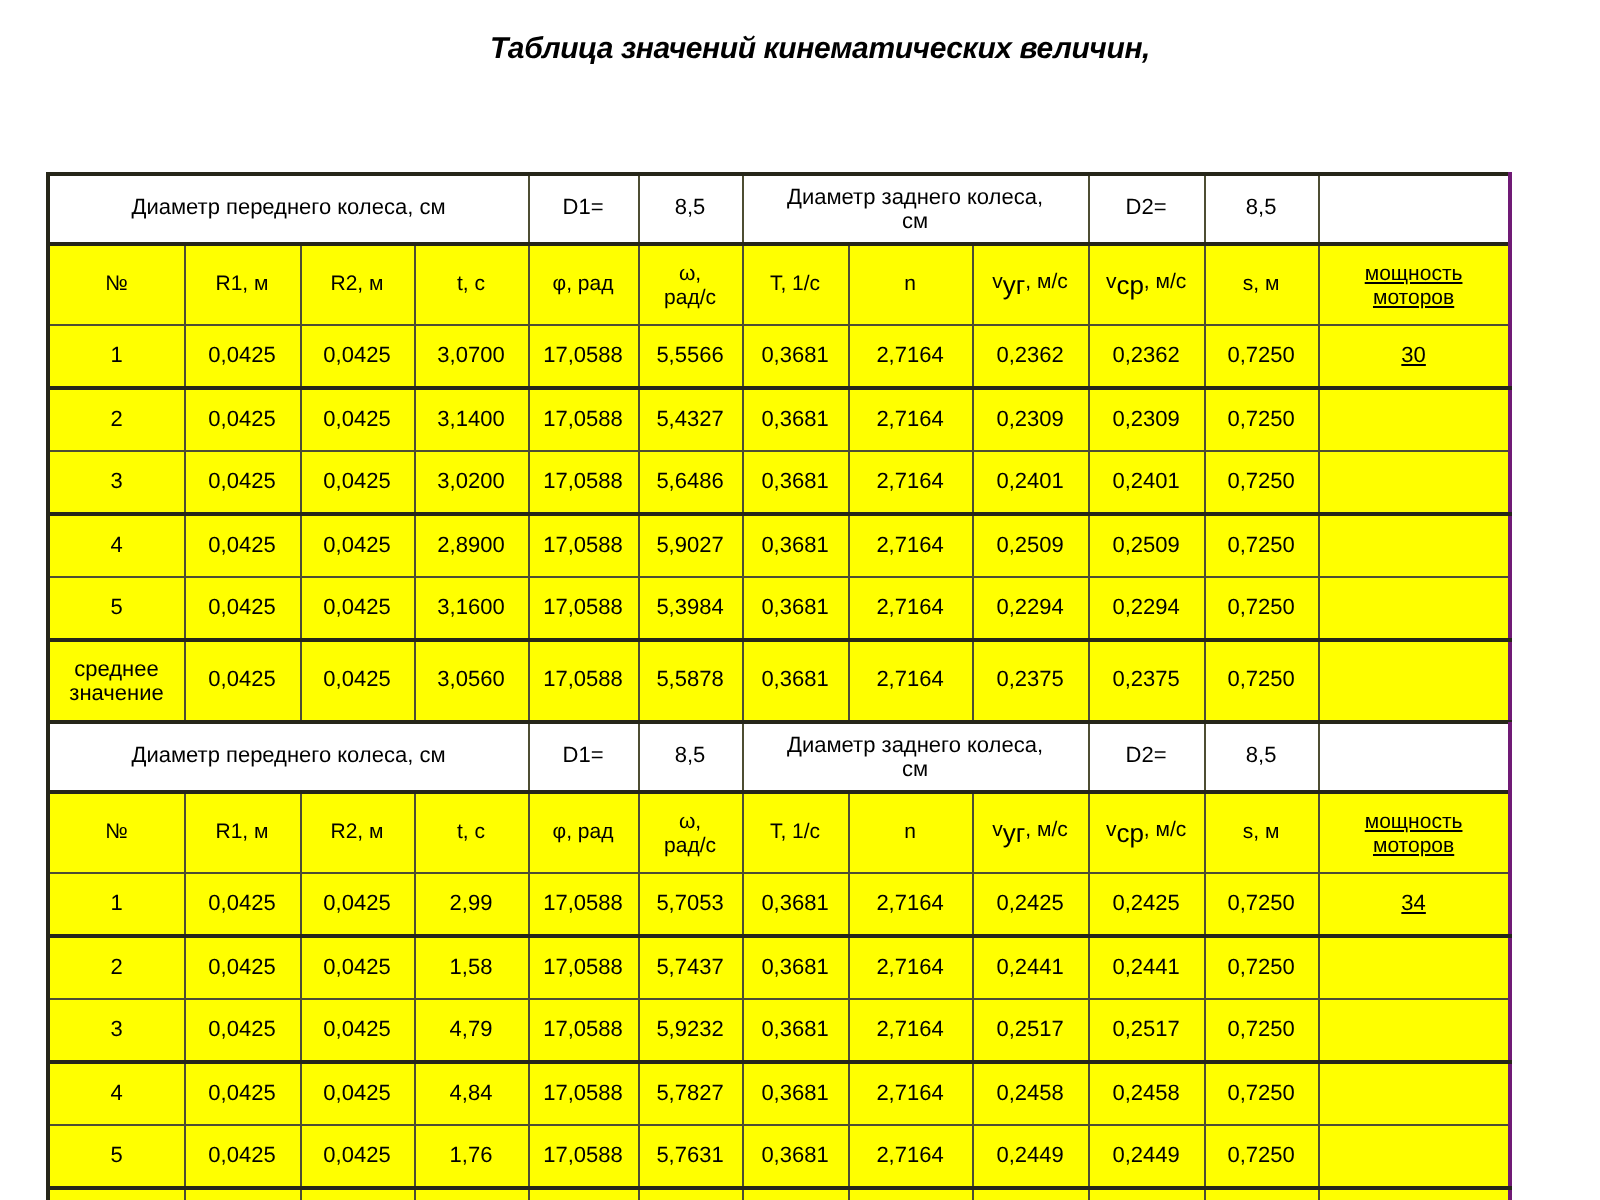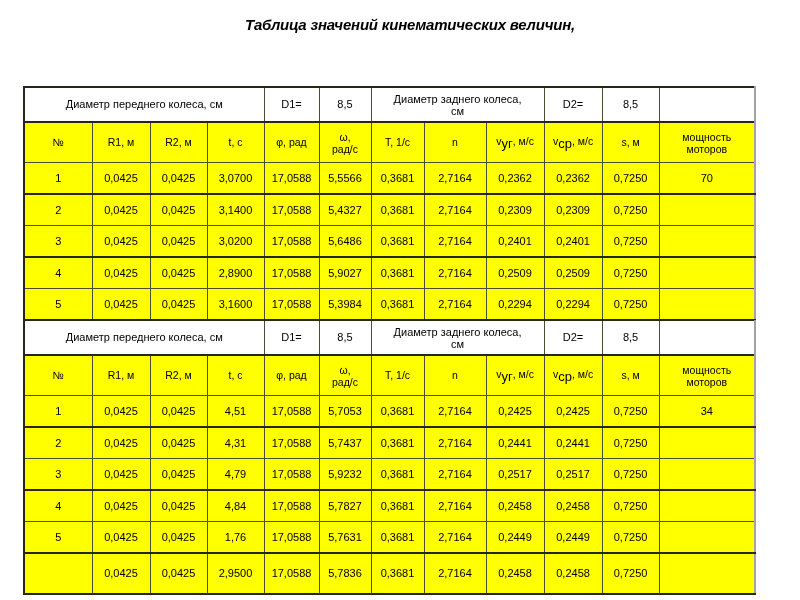--- a/index.html
+++ b/index.html
@@ -58,21 +58,21 @@
     font-size:11px;
   }
   tr.avgrow td{
     background:#ffff00;
     height:39px;
     font-size:11px;
   }
   td.thick-top{border-top:2px solid #262619;}
   td.thick-bot{border-bottom:2px solid #262619;}
   td.lft{border-left:2px solid #262619;}
-  td.rgt{border-right:2px solid #a3a3a3;}
+  td.rgt{border-right:2px solid #701a75;text-decoration:underline;}
   .sub{font-size:13px;vertical-align:sub;}
   .two{line-height:12px;white-space:normal;}
   .numcol{font-size:11px;}
   .idx{font-size:11px;}
 </style>
 </head>
 <body>
 
 <div id="title">
   <div class="l1">Таблица значений кинематических величин,</div>
@@ -123,21 +123,21 @@
           <td class="numcol thick-bot">0,0425</td>
           <td class="numcol thick-bot">0,0425</td>
           <td class="numcol thick-bot">3,0700</td>
           <td class="numcol thick-bot">17,0588</td>
           <td class="numcol thick-bot">5,5566</td>
           <td class="numcol thick-bot">0,3681</td>
           <td class="numcol thick-bot">2,7164</td>
           <td class="numcol thick-bot">0,2362</td>
           <td class="numcol thick-bot">0,2362</td>
           <td class="numcol thick-bot">0,7250</td>
-          <td class="rgt thick-bot">70</td>
+          <td class="rgt thick-bot">30</td>
         </tr>
         <tr class="datarow">
           <td class="lft idx">2</td>
           <td class="numcol">0,0425</td>
           <td class="numcol">0,0425</td>
           <td class="numcol">3,1400</td>
           <td class="numcol">17,0588</td>
           <td class="numcol">5,4327</td>
           <td class="numcol">0,3681</td>
           <td class="numcol">2,7164</td>
@@ -178,20 +178,34 @@
           <td class="lft idx thick-bot">5</td>
           <td class="numcol thick-bot">0,0425</td>
           <td class="numcol thick-bot">0,0425</td>
           <td class="numcol thick-bot">3,1600</td>
           <td class="numcol thick-bot">17,0588</td>
           <td class="numcol thick-bot">5,3984</td>
           <td class="numcol thick-bot">0,3681</td>
           <td class="numcol thick-bot">2,7164</td>
           <td class="numcol thick-bot">0,2294</td>
           <td class="numcol thick-bot">0,2294</td>
+          <td class="numcol thick-bot">0,7250</td>
+          <td class="rgt thick-bot"></td>
+        </tr>
+        <tr class="avgrow">
+          <td class="lft thick-bot"><span class="two">среднее<br>значение</span></td>
+          <td class="numcol thick-bot">0,0425</td>
+          <td class="numcol thick-bot">0,0425</td>
+          <td class="numcol thick-bot">3,0560</td>
+          <td class="numcol thick-bot">17,0588</td>
+          <td class="numcol thick-bot">5,5878</td>
+          <td class="numcol thick-bot">0,3681</td>
+          <td class="numcol thick-bot">2,7164</td>
+          <td class="numcol thick-bot">0,2375</td>
+          <td class="numcol thick-bot">0,2375</td>
           <td class="numcol thick-bot">0,7250</td>
           <td class="rgt thick-bot"></td>
         </tr>
         <tr class="bandtop">
           <td colspan="4" class="lft">Диаметр переднего колеса, см</td>
           <td>D1=</td>
           <td>8,5</td>
           <td colspan="3"><span class="two">Диаметр заднего колеса,<br>см</span></td>
           <td>D2=</td>
           <td>8,5</td>
@@ -208,35 +222,35 @@
           <td class="thick-top">n</td>
           <td class="thick-top">v<span class="sub">уг</span>, м/с</td>
           <td class="thick-top">v<span class="sub">ср</span>, м/с</td>
           <td class="thick-top">s, м</td>
           <td class="rgt thick-top"><span class="two">мощность<br>моторов</span></td>
         </tr>
         <tr class="datarow">
           <td class="lft idx thick-bot">1</td>
           <td class="numcol thick-bot">0,0425</td>
           <td class="numcol thick-bot">0,0425</td>
-          <td class="numcol thick-bot">4,51</td>
+          <td class="numcol thick-bot">2,99</td>
           <td class="numcol thick-bot">17,0588</td>
           <td class="numcol thick-bot">5,7053</td>
           <td class="numcol thick-bot">0,3681</td>
           <td class="numcol thick-bot">2,7164</td>
           <td class="numcol thick-bot">0,2425</td>
           <td class="numcol thick-bot">0,2425</td>
           <td class="numcol thick-bot">0,7250</td>
           <td class="rgt thick-bot">34</td>
         </tr>
         <tr class="datarow">
           <td class="lft idx">2</td>
           <td class="numcol">0,0425</td>
           <td class="numcol">0,0425</td>
-          <td class="numcol">4,31</td>
+          <td class="numcol">1,58</td>
           <td class="numcol">17,0588</td>
           <td class="numcol">5,7437</td>
           <td class="numcol">0,3681</td>
           <td class="numcol">2,7164</td>
           <td class="numcol">0,2441</td>
           <td class="numcol">0,2441</td>
           <td class="numcol">0,7250</td>
           <td class="rgt"></td>
         </tr>
         <tr class="datarow">

